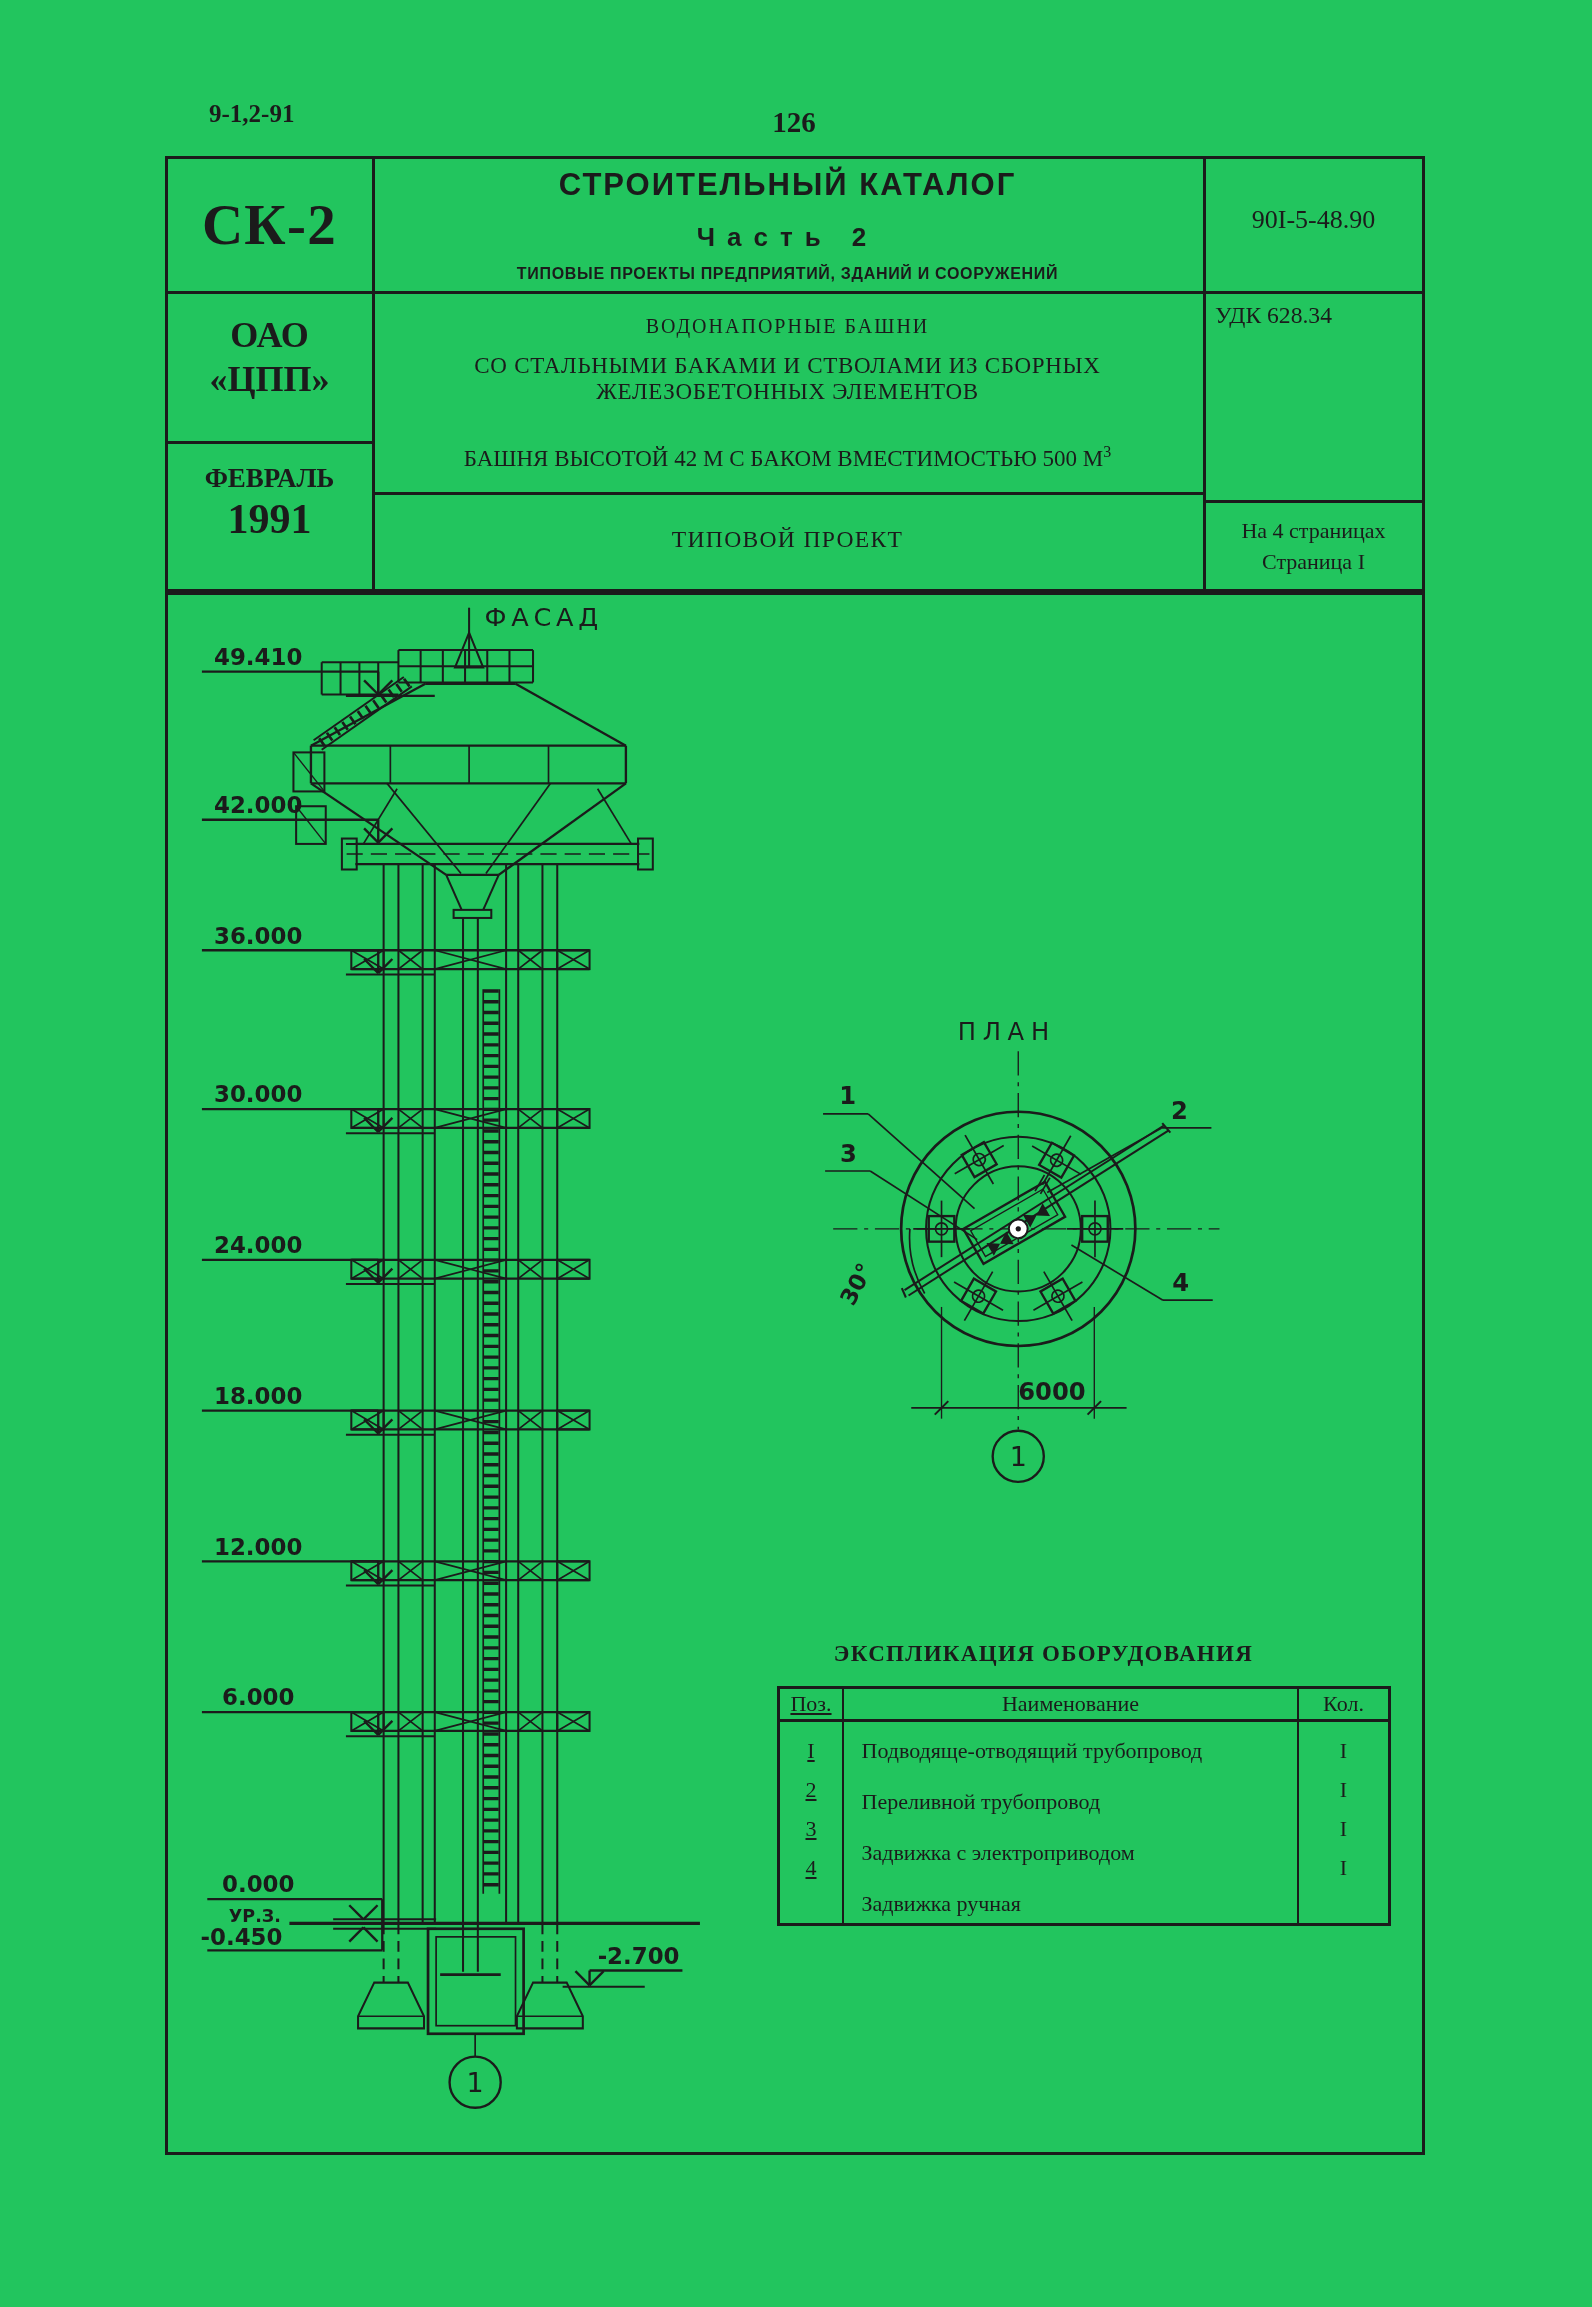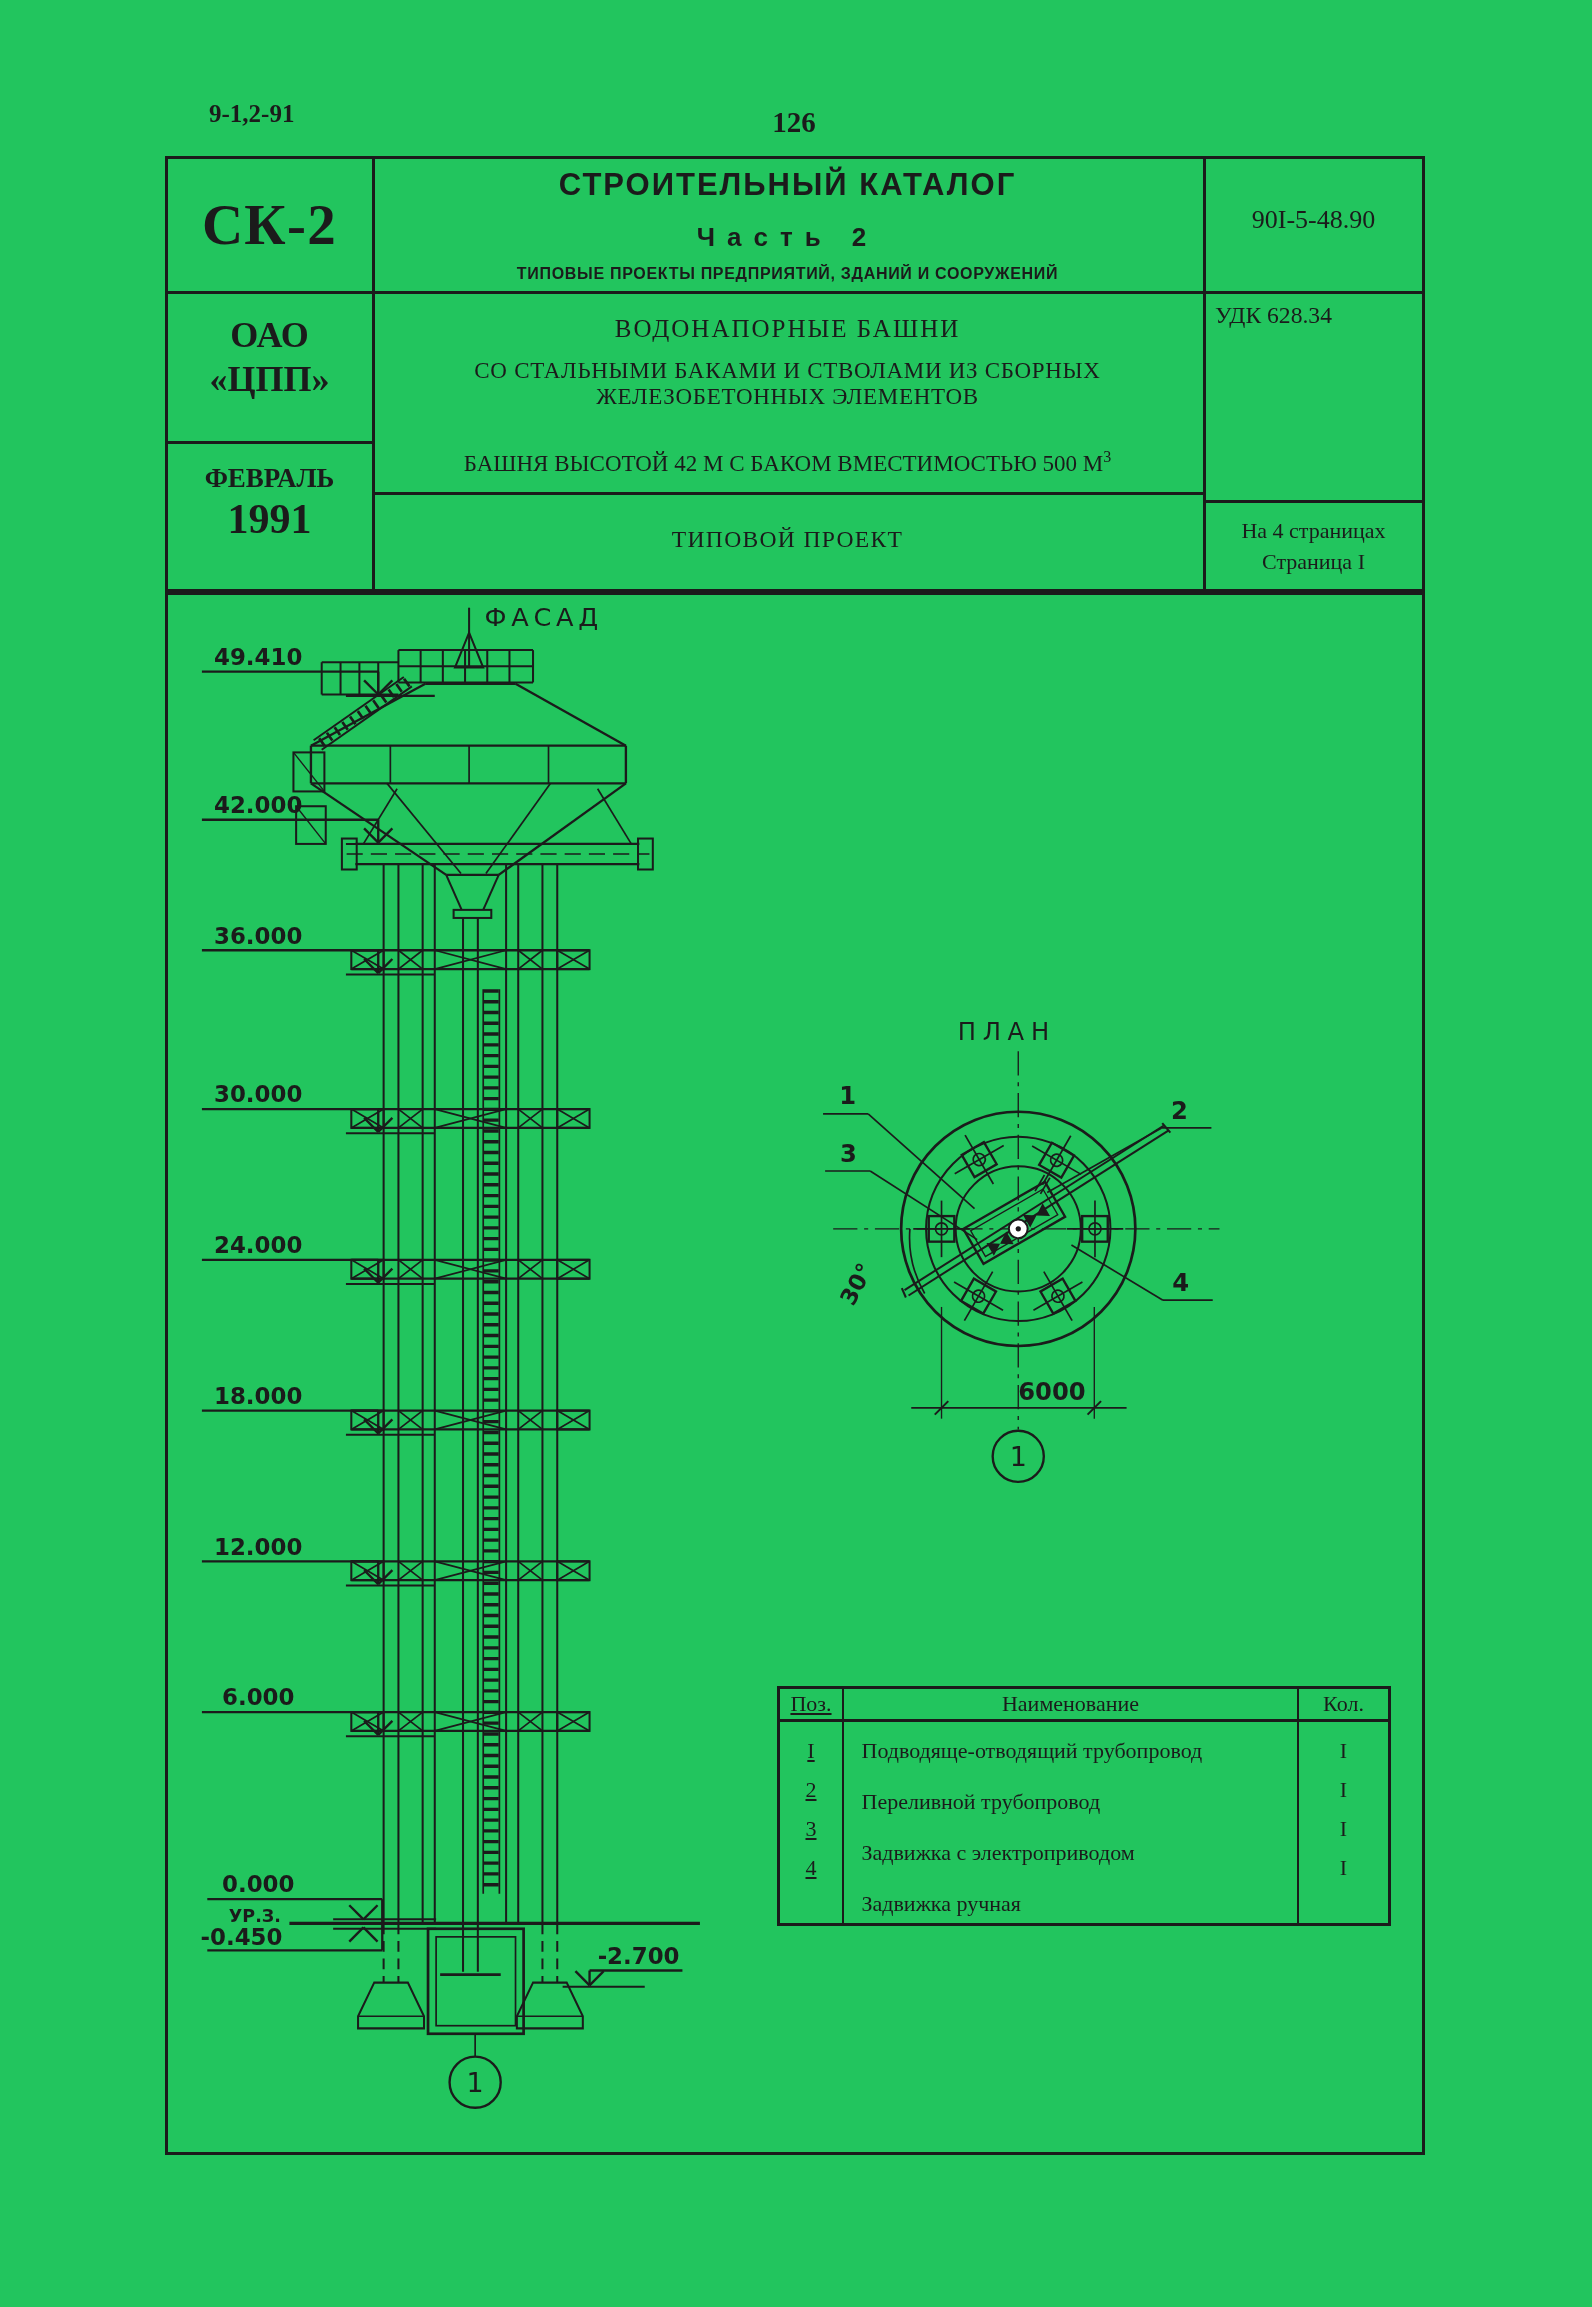--- a/index.html
+++ b/index.html
@@ -56,21 +56,21 @@
     <div class="serifb" style="font-size:42px;margin-top:1.3px;">1991</div>
   </div>
 
   <div class="abs center" style="left:372px;top:167px;width:831px;">
     <div class="sans" style="font-size:31px;letter-spacing:2px;">СТРОИТЕЛЬНЫЙ КАТАЛОГ</div>
     <div class="sans" style="font-size:26px;letter-spacing:12px;margin-top:19px;">Часть 2</div>
     <div class="sans" style="font-size:16px;letter-spacing:0.7px;margin-top:12px;">ТИПОВЫЕ ПРОЕКТЫ ПРЕДПРИЯТИЙ, ЗДАНИЙ И СООРУЖЕНИЙ</div>
   </div>
 
   <div class="abs center type" style="left:372px;top:315px;width:831px;">
-    <div style="font-size:25px;letter-spacing:2px;">ВОДОНАПОРНЫЕ БАШНИ</div>
+    <div style="font-size:20px;letter-spacing:2px;">ВОДОНАПОРНЫЕ БАШНИ</div>
     <div style="font-size:23px;letter-spacing:0.7px;margin-top:15px;">СО СТАЛЬНЫМИ БАКАМИ И СТВОЛАМИ ИЗ СБОРНЫХ ЖЕЛЕЗОБЕТОННЫХ ЭЛЕМЕНТОВ</div>
     <div style="font-size:23px;margin-top:38px;"><span>БАШНЯ ВЫСОТОЙ 42 М С БАКОМ ВМЕСТИМОСТЬЮ 500 М</span><sup style="font-size:16px;">3</sup></div>
   </div>
 
   <div class="abs center type" style="left:372px;top:526px;width:831px;font-size:23.6px;letter-spacing:1.3px;">ТИПОВОЙ ПРОЕКТ</div>
 
   <div class="abs center type" style="left:1203px;top:205px;width:221px;font-size:26px;">90I-5-48.90</div>
   <div class="abs type" style="left:1215px;top:302px;font-size:23.6px;">УДК 628.34</div>
   <div class="abs center type" style="left:1203px;top:515px;width:221px;font-size:22px;line-height:31px;">
     <div>На 4  страницах</div>
@@ -360,20 +360,21 @@
         <text x="1563" y="2080" font-size="36" font-weight="600" text-anchor="middle" stroke="none">6000</text>
       </g>
 
       <g>
         <circle cx="1513" cy="2164" r="38" stroke-width="3.5"></circle>
         <text x="1513" y="2178" font-size="40" text-anchor="middle" stroke="none">1</text>
       </g>
     </g>
   </svg>
 
+  <div class="abs type center" style="left:742px;top:1641px;width:603px;font-size:23px;font-weight:bold;letter-spacing:1.3px;">ЭКСПЛИКАЦИЯ ОБОРУДОВАНИЯ</div>
 
   <div id="eq" class="type">
     <div class="head">
       <div class="c-pos">Поз.</div>
       <div class="c-name hd">Наименование</div>
       <div class="c-qty">Кол.</div>
     </div>
     <div class="body">
       <div class="c-pos" style="padding-top:9.4px;">
         <div class="eq-row">I</div>

